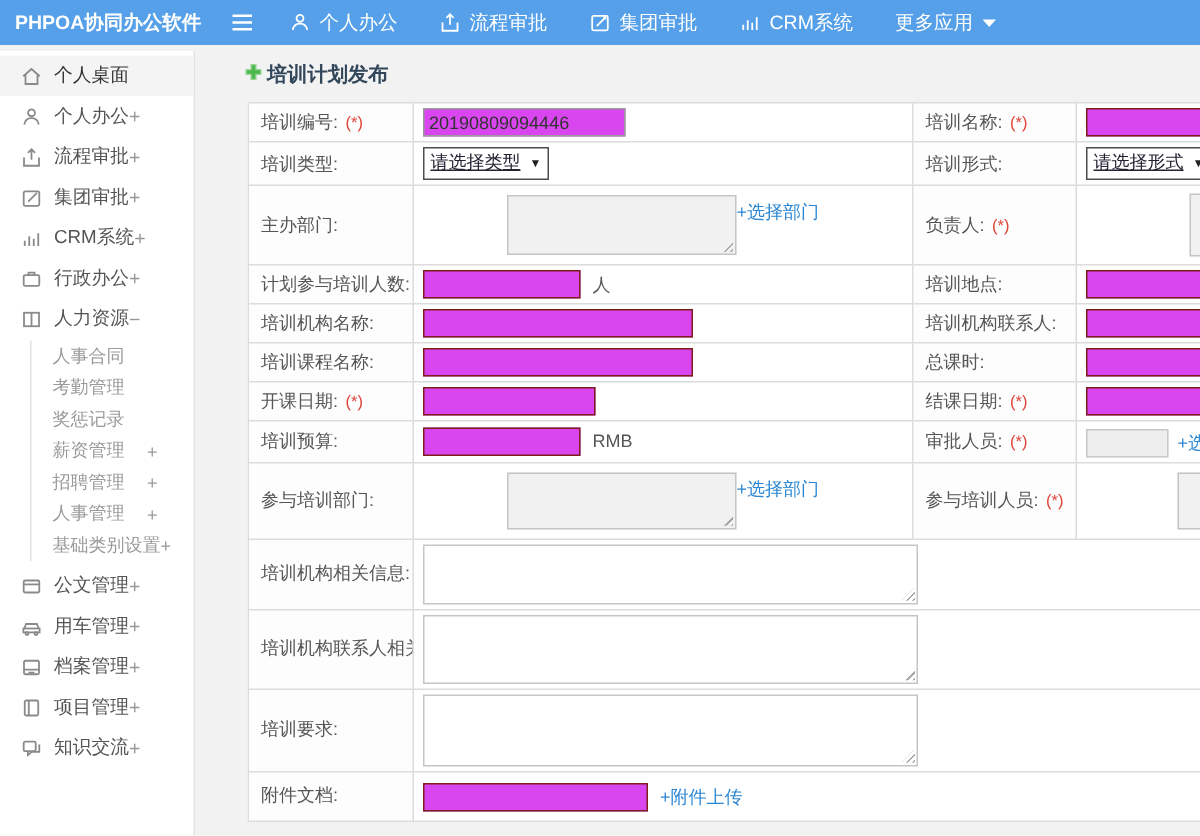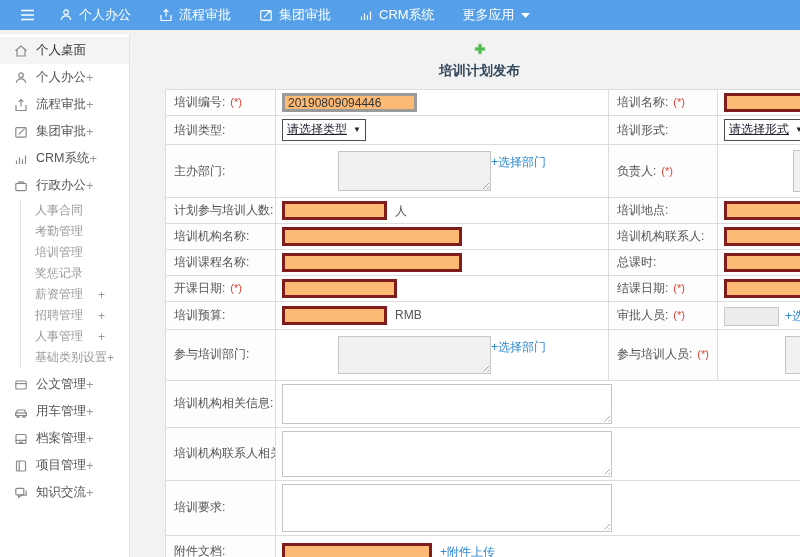--- a/index.html
+++ b/index.html
@@ -20,36 +20,36 @@
   .side-item { height:27px; display:flex; align-items:center; padding:0 36px 0 14px; font-size:12.5px; cursor:pointer; white-space:nowrap; }
   .side-item.active { background:#f4f4f4; color:#333; }
   .s-ico { width:14px; height:14px; margin-right:8px; color:#8a8a8a; flex:0 0 14px; display:flex; }
   .s-plus { margin-left:auto; color:#999; font-size:13px; }
   .sub-list { margin:1px 0 3px 20px; border-left:1px solid #e2e2e2; }
   .sub-item { height:21px; display:flex; align-items:center; padding:0 24px 0 14px; color:#9a9a9a; font-size:12px; cursor:pointer; white-space:nowrap; }
   .sub-item .s-plus { font-size:12px; }
 
   
   .content { position:absolute; left:131px; top:30px; width:669px; height:527px; overflow:hidden; background:#f2f2f2; }
-  .page-title { margin:11px 4px 9px 32px; display:flex; align-items:center; gap:3px;flex-direction:column; }
+  .page-title { margin:11px 4px 9px 32px; display:flex; align-items:center; gap:3px; }
   .page-title h1 { font-size:13.5px; color:#33475b; font-weight:bold; }
 
   .table-wrap { margin-left:34px; width:635px; overflow:hidden; }
   table.form { border-collapse:collapse; width:840px; table-layout:fixed; background:#fff; font-size:12px; color:#555; }
   td { border:1px solid #dcdcdc; padding:3px 6px; vertical-align:middle; }
   td.lbl { padding-left:8px; background:#fdfdfd; white-space:nowrap; overflow:hidden; }
   td.fld { padding-left:6px; }
   td.top { vertical-align:middle; }
   tr.r1 td{height:25px} tr.r2 td{height:23px} tr.r3 td{height:53px} tr.r4 td{height:23px}
   tr.r5 td{height:23px} tr.r6 td{height:21px} tr.r7 td{height:21px} tr.r8 td{height:21px}
   tr.r9 td{height:51px} tr.r10 td{height:40px} tr.r11 td{height:45px} tr.r12 td{height:48px}
   tr.r13 td{height:33px}
 
   .req { color:#e04338; font-style:normal; margin-left:5px; font-size:11px; }
-  .txt { height:19px; border:3px solid #7f1d1d; background:#fdba74; font-size:12px; padding:1px 3px; color:#333; font-family:"Liberation Sans","DejaVu Sans",sans-serif; }
+  .txt { height:19px; border:1px solid #7f1d1d; background:#d946ef; font-size:12px; padding:1px 3px; color:#333; font-family:"Liberation Sans","DejaVu Sans",sans-serif; }
   .bdr-dark { border-color:#9a9a9a; }
   .w135{width:135px} .w180{width:180px} .w105{width:105px} .w115{width:115px} .w150{width:150px}
   .ro { background:#ededed; border:1px solid #c8c8c8; width:55px; }
   .sel { display:inline-flex; align-items:center; border:1px solid #4d4d4d; background:#fff; padding:1px 4px 2px 4px; font-size:12px; color:#223; cursor:pointer; }
   .sel u { }
   .sel i { font-style:normal; font-size:8px; margin-left:6px; color:#222; }
   .lnk { color:#2b87d3; font-size:12px; text-decoration:none; display:inline-block; margin-top:3px; cursor:pointer; }
   .suffix { margin-left:8px; color:#555; }
 
   .ta { border:1px solid #c5c5c5; background:#fff; position:relative; }
@@ -59,20 +59,21 @@
                clip-path:polygon(100% 0, 100% 100%, 0 100%); }
   .ta-host{width:153px;height:40px} .ta-leader{width:70px;height:42px}
   .ta-join{width:153px;height:38px} .ta-people{width:73px;height:38px}
   .ta-big{width:330px} .h40{height:40px} .h46{height:46px} .h48{height:48px}
   .stack { display:flex; flex-direction:row; justify-content:center; }
 </style>
 </head>
 <body>
 
 <header class="topbar">
+  <div class="logo">PHPOA协同办公软件</div>
   <span class="hamburger">
     <svg class="ico" width="15" height="12" viewBox="0 0 15 12">
         <path d="M1 1.5h13M1 6h13M1 10.5h13" stroke-width="1.6"></path>
       </svg>
   </span>
   <nav class="topnav">
     <span class="tn-item">
       <span class="tn-ico">
           <svg class="ico" width="14" height="14" viewBox="0 0 14 14">
             <circle cx="7" cy="4.2" r="2.3"></circle>
@@ -167,29 +168,36 @@
   <div class="side-item">
     <span class="s-ico">
         <svg class="ico" width="14" height="14" viewBox="0 0 14 14">
           <rect x="1.8" y="4.4" width="10.4" height="7.2" rx="1"></rect>
           <path d="M5 4.4V2.8h4v1.6"></path>
         </svg>
       </span>
     <span>行政办公</span>
     <span class="s-plus">+</span>
   </div>
+  <div class="side-item">
+    <span class="s-ico">
+        <svg class="ico" width="14" height="14" viewBox="0 0 14 14">
+          <rect x="2" y="2.5" width="10" height="9"></rect>
+          <path d="M7 2.5v9"></path>
+        </svg>
+      </span>
+    <span>人力资源</span>
+    <span class="s-plus">−</span>
+  </div>
   <div class="sub-list">
     <div class="sub-item">
         <span>人事合同</span>
       </div>
     <div class="sub-item">
         <span>考勤管理</span>
-      </div>
-    <div class="sub-item">
-        <span>培训管理</span>
       </div>
     <div class="sub-item">
         <span>奖惩记录</span>
       </div>
     <div class="sub-item">
         <span>薪资管理</span>
         <span class="s-plus">+</span>
       </div>
     <div class="sub-item">
         <span>招聘管理</span>

